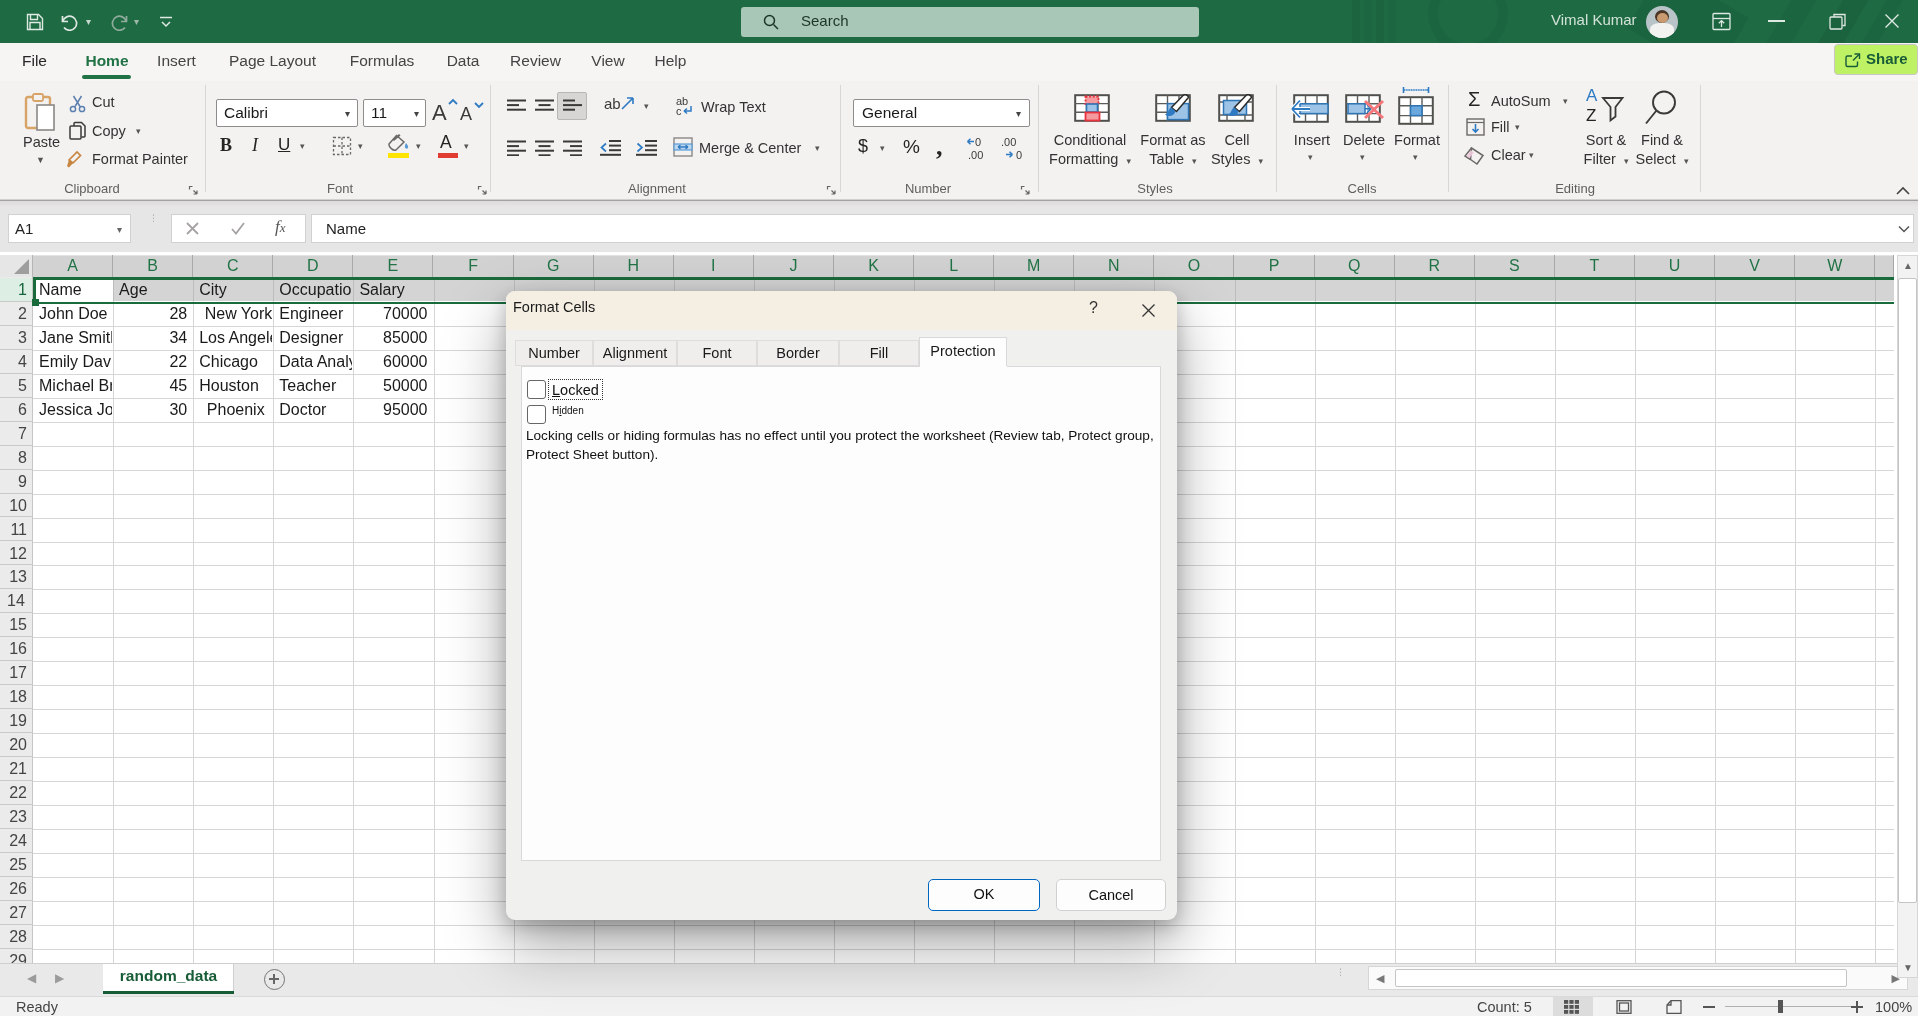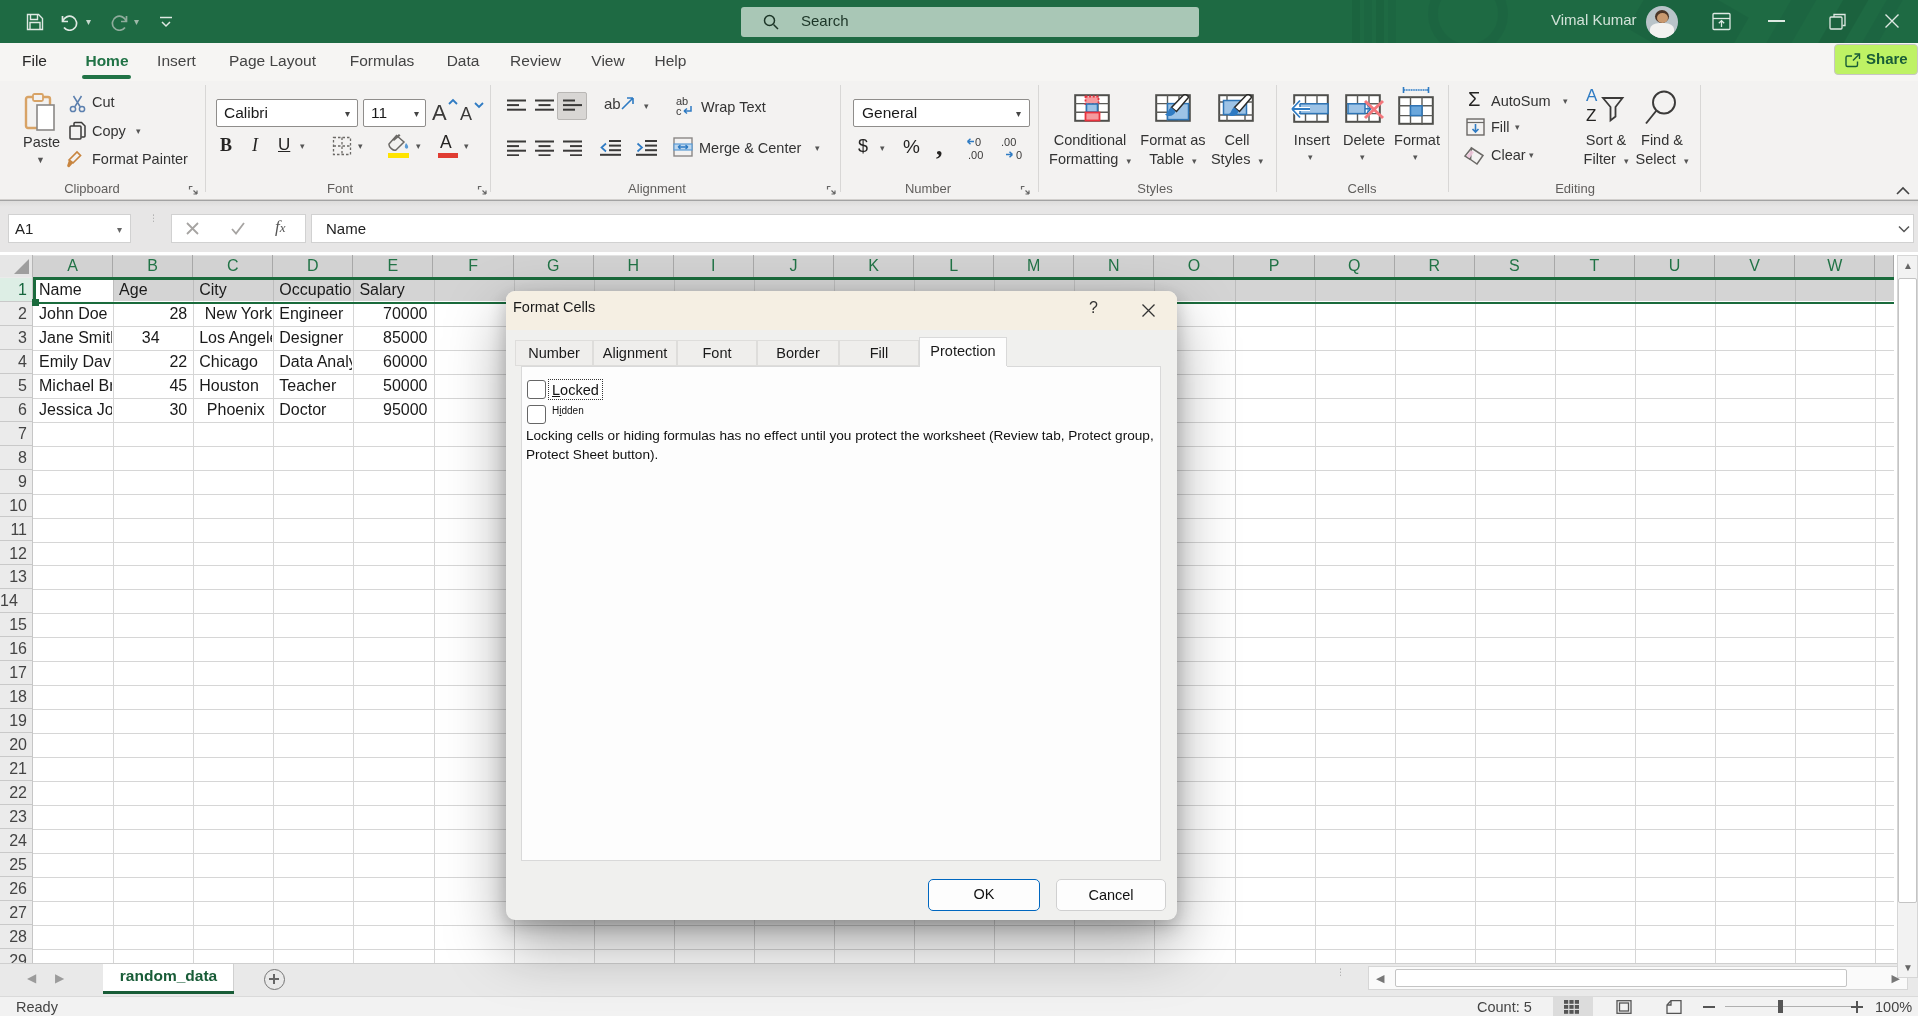--- a/index.html
+++ b/index.html
@@ -413,21 +413,21 @@
 <div class="ab" style="left:0;top:97.9px;width:32px;height:23.95px;background:#ebebeb;border-bottom:1px solid #c9c9c9;font-size:16px;color:#444;text-align:right;padding-right:5px;line-height:23.95px;">4</div>
 <div class="ab" style="left:0;top:121.8px;width:32px;height:23.95px;background:#ebebeb;border-bottom:1px solid #c9c9c9;font-size:16px;color:#444;text-align:right;padding-right:5px;line-height:23.95px;">5</div>
 <div class="ab" style="left:0;top:145.8px;width:32px;height:23.95px;background:#ebebeb;border-bottom:1px solid #c9c9c9;font-size:16px;color:#444;text-align:right;padding-right:5px;line-height:23.95px;">6</div>
 <div class="ab" style="left:0;top:169.7px;width:32px;height:23.95px;background:#ebebeb;border-bottom:1px solid #c9c9c9;font-size:16px;color:#444;text-align:right;padding-right:5px;line-height:23.95px;">7</div>
 <div class="ab" style="left:0;top:193.6px;width:32px;height:23.95px;background:#ebebeb;border-bottom:1px solid #c9c9c9;font-size:16px;color:#444;text-align:right;padding-right:5px;line-height:23.95px;">8</div>
 <div class="ab" style="left:0;top:217.6px;width:32px;height:23.95px;background:#ebebeb;border-bottom:1px solid #c9c9c9;font-size:16px;color:#444;text-align:right;padding-right:5px;line-height:23.95px;">9</div>
 <div class="ab" style="left:0;top:241.5px;width:32px;height:23.95px;background:#ebebeb;border-bottom:1px solid #c9c9c9;font-size:16px;color:#444;text-align:right;padding-right:5px;line-height:23.95px;">10</div>
 <div class="ab" style="left:0;top:265.5px;width:32px;height:23.95px;background:#ebebeb;border-bottom:1px solid #c9c9c9;font-size:16px;color:#444;text-align:right;padding-right:5px;line-height:23.95px;">11</div>
 <div class="ab" style="left:0;top:289.5px;width:32px;height:23.95px;background:#ebebeb;border-bottom:1px solid #c9c9c9;font-size:16px;color:#444;text-align:right;padding-right:5px;line-height:23.95px;">12</div>
 <div class="ab" style="left:0;top:313.4px;width:32px;height:23.95px;background:#ebebeb;border-bottom:1px solid #c9c9c9;font-size:16px;color:#444;text-align:right;padding-right:5px;line-height:23.95px;">13</div>
-<div class="ab" style="left:0;top:337.3px;width:32px;height:23.95px;background:#ebebeb;border-bottom:1px solid #c9c9c9;font-size:16px;color:#444;text-align:left;line-height:23.95px;">14</div>
+<div class="ab" style="left:0;top:337.3px;width:32px;height:23.95px;background:#ebebeb;border-bottom:1px solid #c9c9c9;font-size:16px;color:#444;text-align:center;line-height:23.95px;">14</div>
 <div class="ab" style="left:0;top:361.3px;width:32px;height:23.95px;background:#ebebeb;border-bottom:1px solid #c9c9c9;font-size:16px;color:#444;text-align:right;padding-right:5px;line-height:23.95px;">15</div>
 <div class="ab" style="left:0;top:385.2px;width:32px;height:23.95px;background:#ebebeb;border-bottom:1px solid #c9c9c9;font-size:16px;color:#444;text-align:right;padding-right:5px;line-height:23.95px;">16</div>
 <div class="ab" style="left:0;top:409.2px;width:32px;height:23.95px;background:#ebebeb;border-bottom:1px solid #c9c9c9;font-size:16px;color:#444;text-align:right;padding-right:5px;line-height:23.95px;">17</div>
 <div class="ab" style="left:0;top:433.1px;width:32px;height:23.95px;background:#ebebeb;border-bottom:1px solid #c9c9c9;font-size:16px;color:#444;text-align:right;padding-right:5px;line-height:23.95px;">18</div>
 <div class="ab" style="left:0;top:457.1px;width:32px;height:23.95px;background:#ebebeb;border-bottom:1px solid #c9c9c9;font-size:16px;color:#444;text-align:right;padding-right:5px;line-height:23.95px;">19</div>
 <div class="ab" style="left:0;top:481.0px;width:32px;height:23.95px;background:#ebebeb;border-bottom:1px solid #c9c9c9;font-size:16px;color:#444;text-align:right;padding-right:5px;line-height:23.95px;">20</div>
 <div class="ab" style="left:0;top:505.0px;width:32px;height:23.95px;background:#ebebeb;border-bottom:1px solid #c9c9c9;font-size:16px;color:#444;text-align:right;padding-right:5px;line-height:23.95px;">21</div>
 <div class="ab" style="left:0;top:529.0px;width:32px;height:23.95px;background:#ebebeb;border-bottom:1px solid #c9c9c9;font-size:16px;color:#444;text-align:right;padding-right:5px;line-height:23.95px;">22</div>
 <div class="ab" style="left:0;top:552.9px;width:32px;height:23.95px;background:#ebebeb;border-bottom:1px solid #c9c9c9;font-size:16px;color:#444;text-align:right;padding-right:5px;line-height:23.95px;">23</div>
 <div class="ab" style="left:0;top:576.9px;width:32px;height:23.95px;background:#ebebeb;border-bottom:1px solid #c9c9c9;font-size:16px;color:#444;text-align:right;padding-right:5px;line-height:23.95px;">24</div>
@@ -520,21 +520,21 @@
 <div class="ab" style="left:114.1px;top:26.0px;width:78.1px;height:23.95px;line-height:24.95px;font-size:16px;color:#1a1a1a;text-align:left;padding-left:5px;overflow:hidden;white-space:nowrap;">Age</div>
 <div class="ab" style="left:194.2px;top:26.0px;width:78.1px;height:23.95px;line-height:24.95px;font-size:16px;color:#1a1a1a;text-align:left;padding-left:5px;overflow:hidden;white-space:nowrap;">City</div>
 <div class="ab" style="left:274.3px;top:26.0px;width:78.1px;height:23.95px;line-height:24.95px;font-size:16px;color:#1a1a1a;text-align:left;padding-left:5px;overflow:hidden;white-space:nowrap;">Occupatio</div>
 <div class="ab" style="left:354.4px;top:26.0px;width:78.1px;height:23.95px;line-height:24.95px;font-size:16px;color:#1a1a1a;text-align:left;padding-left:5px;overflow:hidden;white-space:nowrap;">Salary</div>
 <div class="ab" style="left:34.0px;top:49.9px;width:78.1px;height:23.95px;line-height:24.95px;font-size:16px;color:#1a1a1a;text-align:left;padding-left:5px;overflow:hidden;white-space:nowrap;">John Doe</div>
 <div class="ab" style="left:114.1px;top:49.9px;width:78.1px;height:23.95px;line-height:24.95px;font-size:16px;color:#1a1a1a;text-align:right;padding-right:5px;overflow:hidden;white-space:nowrap;">28</div>
 <div class="ab" style="left:194.2px;top:49.9px;width:78.1px;height:23.95px;line-height:24.95px;font-size:16px;color:#1a1a1a;text-align:right;padding-left:5px;overflow:hidden;white-space:nowrap;">New York</div>
 <div class="ab" style="left:274.3px;top:49.9px;width:78.1px;height:23.95px;line-height:24.95px;font-size:16px;color:#1a1a1a;text-align:left;padding-left:5px;overflow:hidden;white-space:nowrap;">Engineer</div>
 <div class="ab" style="left:354.4px;top:49.9px;width:78.1px;height:23.95px;line-height:24.95px;font-size:16px;color:#1a1a1a;text-align:right;padding-right:5px;overflow:hidden;white-space:nowrap;">70000</div>
 <div class="ab" style="left:34.0px;top:73.9px;width:78.1px;height:23.95px;line-height:24.95px;font-size:16px;color:#1a1a1a;text-align:left;padding-left:5px;overflow:hidden;white-space:nowrap;">Jane Smith</div>
-<div class="ab" style="left:114.1px;top:73.9px;width:78.1px;height:23.95px;line-height:24.95px;font-size:16px;color:#1a1a1a;text-align:center;padding-right:5px;overflow:hidden;white-space:nowrap;">34</div>
+<div class="ab" style="left:114.1px;top:73.9px;width:78.1px;height:23.95px;line-height:24.95px;font-size:16px;color:#1a1a1a;text-align:right;padding-right:5px;overflow:hidden;white-space:nowrap;">34</div>
 <div class="ab" style="left:194.2px;top:73.9px;width:78.1px;height:23.95px;line-height:24.95px;font-size:16px;color:#1a1a1a;text-align:left;padding-left:5px;overflow:hidden;white-space:nowrap;">Los Angele</div>
 <div class="ab" style="left:274.3px;top:73.9px;width:78.1px;height:23.95px;line-height:24.95px;font-size:16px;color:#1a1a1a;text-align:left;padding-left:5px;overflow:hidden;white-space:nowrap;">Designer</div>
 <div class="ab" style="left:354.4px;top:73.9px;width:78.1px;height:23.95px;line-height:24.95px;font-size:16px;color:#1a1a1a;text-align:right;padding-right:5px;overflow:hidden;white-space:nowrap;">85000</div>
 <div class="ab" style="left:34.0px;top:97.9px;width:78.1px;height:23.95px;line-height:24.95px;font-size:16px;color:#1a1a1a;text-align:left;padding-left:5px;overflow:hidden;white-space:nowrap;">Emily Davi</div>
 <div class="ab" style="left:114.1px;top:97.9px;width:78.1px;height:23.95px;line-height:24.95px;font-size:16px;color:#1a1a1a;text-align:right;padding-right:5px;overflow:hidden;white-space:nowrap;">22</div>
 <div class="ab" style="left:194.2px;top:97.9px;width:78.1px;height:23.95px;line-height:24.95px;font-size:16px;color:#1a1a1a;text-align:left;padding-left:5px;overflow:hidden;white-space:nowrap;">Chicago</div>
 <div class="ab" style="left:274.3px;top:97.9px;width:78.1px;height:23.95px;line-height:24.95px;font-size:16px;color:#1a1a1a;text-align:left;padding-left:5px;overflow:hidden;white-space:nowrap;">Data Analy</div>
 <div class="ab" style="left:354.4px;top:97.9px;width:78.1px;height:23.95px;line-height:24.95px;font-size:16px;color:#1a1a1a;text-align:right;padding-right:5px;overflow:hidden;white-space:nowrap;">60000</div>
 <div class="ab" style="left:34.0px;top:121.8px;width:78.1px;height:23.95px;line-height:24.95px;font-size:16px;color:#1a1a1a;text-align:left;padding-left:5px;overflow:hidden;white-space:nowrap;">Michael Br</div>
 <div class="ab" style="left:114.1px;top:121.8px;width:78.1px;height:23.95px;line-height:24.95px;font-size:16px;color:#1a1a1a;text-align:right;padding-right:5px;overflow:hidden;white-space:nowrap;">45</div>

